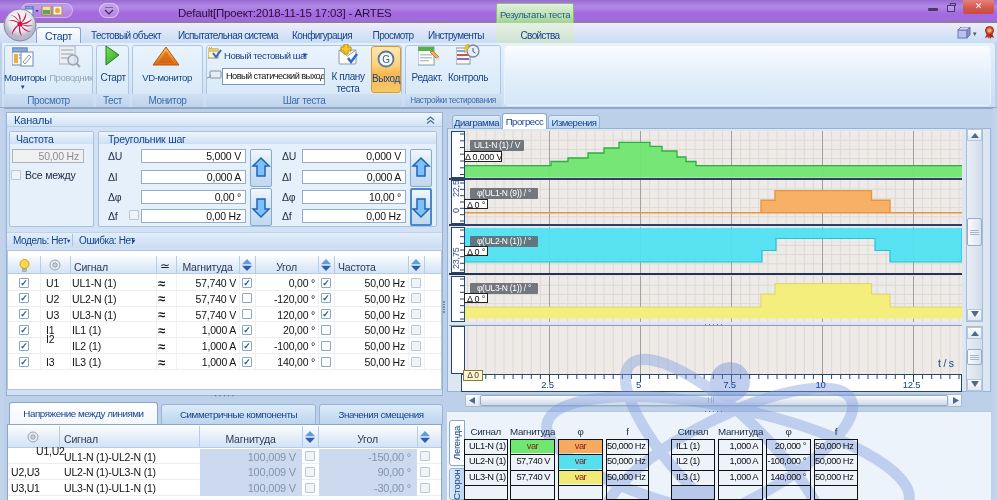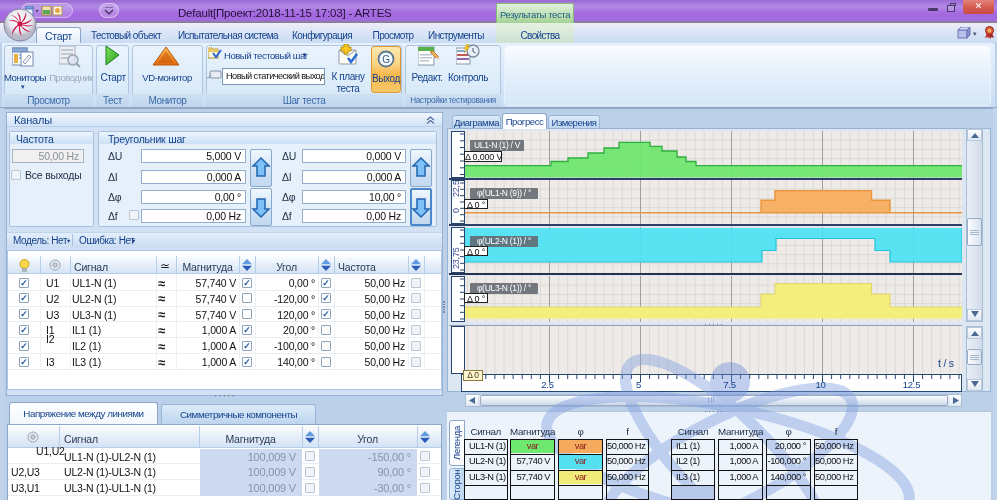--- a/index.html
+++ b/index.html
@@ -195,21 +195,21 @@
 <div class="abs" style="left:7px;top:113px;width:435px;height:14px;background:linear-gradient(#f0f7fe,#d2e3f6);border-bottom:1px solid #b8cde6;"></div>
 <div class="abs" style="left:14px;top:114px;color:#15428b;font-size:11px;">Каналы</div>
 <svg class="abs" style="left:426px;top:116px" width="9" height="8">
       <path d="M1 4 l3.5 -3 l3.5 3 M1 7.5 l3.5 -3 l3.5 3" stroke="#4a6a9a" fill="none" stroke-width="1.2"></path>
     </svg>
 <div class="abs" style="left:9px;top:131px;width:85px;height:96px;background:#e6f0fb;border:1px solid #a8c2de;border-radius:2px;"></div>
 <div class="abs" style="left:10px;top:132px;width:83px;height:12px;background:linear-gradient(#ecf5fe,#cce0f4);"></div>
 <div class="abs" style="left:16px;top:133px;color:#15428b;font-size:10.5px;">Частота</div>
 <div class="abs" style="left:12px;top:149px;width:72px;height:14px;background:#f0f0f0;border:1px solid #aab4be;color:#8a9096;font-size:10.5px;line-height:12px;text-align:right;padding-right:4px;">50,00 Hz</div>
 <div class="abs cbd" style="left:11px;top:170px;width:10px;height:10px;"></div>
-<div class="abs" style="left:25px;top:169px;color:#1c2c42;font-size:10.5px;">Все выходы</div>
+<div class="abs" style="left:25px;top:169px;color:#1c2c42;font-size:10.5px;">Все между</div>
 <div class="abs" style="left:98px;top:131px;width:339px;height:96px;background:#e6f0fb;border:1px solid #a8c2de;border-radius:2px;"></div>
 <div class="abs" style="left:99px;top:132px;width:337px;height:12px;background:linear-gradient(#ecf5fe,#cce0f4);"></div>
 <div class="abs" style="left:108px;top:133px;color:#15428b;font-size:10.5px;">Треугольник шаг</div>
 <div class="abs" style="left:108px;top:150px;color:#1c2c42;font-size:10.5px;">ΔU</div>
 <div class="abs fld" style="left:141px;top:149px;width:105px;height:14px;">5,000 V</div>
 <div class="abs" style="left:282px;top:150px;color:#1c2c42;font-size:10.5px;">ΔU</div>
 <div class="abs fld" style="left:302px;top:149px;width:104px;height:14px;">0,000 V</div>
 <div class="abs" style="left:108px;top:170.5px;color:#1c2c42;font-size:10.5px;">ΔI</div>
 <div class="abs fld" style="left:141px;top:169.5px;width:105px;height:14px;">0,000 A</div>
 <div class="abs" style="left:282px;top:170.5px;color:#1c2c42;font-size:10.5px;">ΔI</div>
@@ -353,20 +353,21 @@
 <div class="abs" style="left:72px;top:356.0px;color:#111;">IL3 (1)</div>
 <div class="abs" style="left:158px;top:354.5px;color:#111;font-size:13px;font-weight:bold;">≈</div>
 <div class="abs" style="left:176px;top:356.0px;width:60px;text-align:right;color:#111;">1,000 A</div>
 <div class="abs cb" style="left:242px;top:356.5px;width:10px;height:10px;">✓</div>
 <div class="abs" style="left:255px;top:356.0px;width:60px;text-align:right;color:#111;">140,00 °</div>
 <div class="abs cb" style="left:321px;top:356.5px;width:10px;height:10px;"></div>
 <div class="abs" style="left:334px;top:356.0px;width:71px;text-align:right;color:#111;">50,00 Hz</div>
 <div class="abs cbd" style="left:411px;top:356.5px;width:10px;height:10px;"></div>
 <div class="abs" style="left:214px;top:389.5px;color:#5a6a7e;font-size:10px;letter-spacing:1px;">·····</div>
 <div class="abs" style="left:161px;top:404px;width:155px;height:21px;background:linear-gradient(#dcebfa,#bdd5ee);border:1px solid #98b4d4;border-radius:3px 3px 0 0;color:#15428b;font-size:9.8px;letter-spacing:-0.45px;text-align:center;line-height:20px;overflow:hidden;">Симметричные компоненты</div>
+<div class="abs" style="left:319px;top:404px;width:124px;height:21px;background:linear-gradient(#dcebfa,#bdd5ee);border:1px solid #98b4d4;border-radius:3px 3px 0 0;color:#15428b;font-size:9.8px;letter-spacing:-0.45px;text-align:center;line-height:20px;overflow:hidden;">Значения смещения</div>
 <div class="abs" style="left:9px;top:402px;width:149px;height:23px;background:linear-gradient(#fdfeff,#f2f7fc);border:1px solid #8aa6c8;border-bottom:none;border-radius:3px 3px 0 0;color:#15428b;font-size:9.8px;letter-spacing:-0.45px;text-align:center;line-height:22px;overflow:hidden;">Напряжение между линиями</div>
 <div class="abs" style="left:7px;top:424px;width:435px;height:76px;background:#fff;border:1px solid #8aa6c8;border-bottom:none;"></div>
 <div class="abs" style="left:8px;top:426px;width:433px;height:22px;background:linear-gradient(#fbfdff,#e8f0fa 45%,#d4e3f5);border-bottom:1px solid #b6cde8;"></div>
 <div class="abs" style="left:59px;top:426px;width:1px;height:22px;background:#b6cde8;"></div>
 <div class="abs" style="left:199px;top:426px;width:1px;height:22px;background:#b6cde8;"></div>
 <div class="abs" style="left:302px;top:426px;width:1px;height:22px;background:#b6cde8;"></div>
 <div class="abs" style="left:318px;top:426px;width:1px;height:22px;background:#b6cde8;"></div>
 <div class="abs" style="left:417px;top:426px;width:1px;height:22px;background:#b6cde8;"></div>
 <svg class="abs" style="left:27px;top:431px" width="12" height="12">
       <circle cx="6" cy="6" r="5" fill="#e8ecf2" stroke="#98a4b4"></circle>

